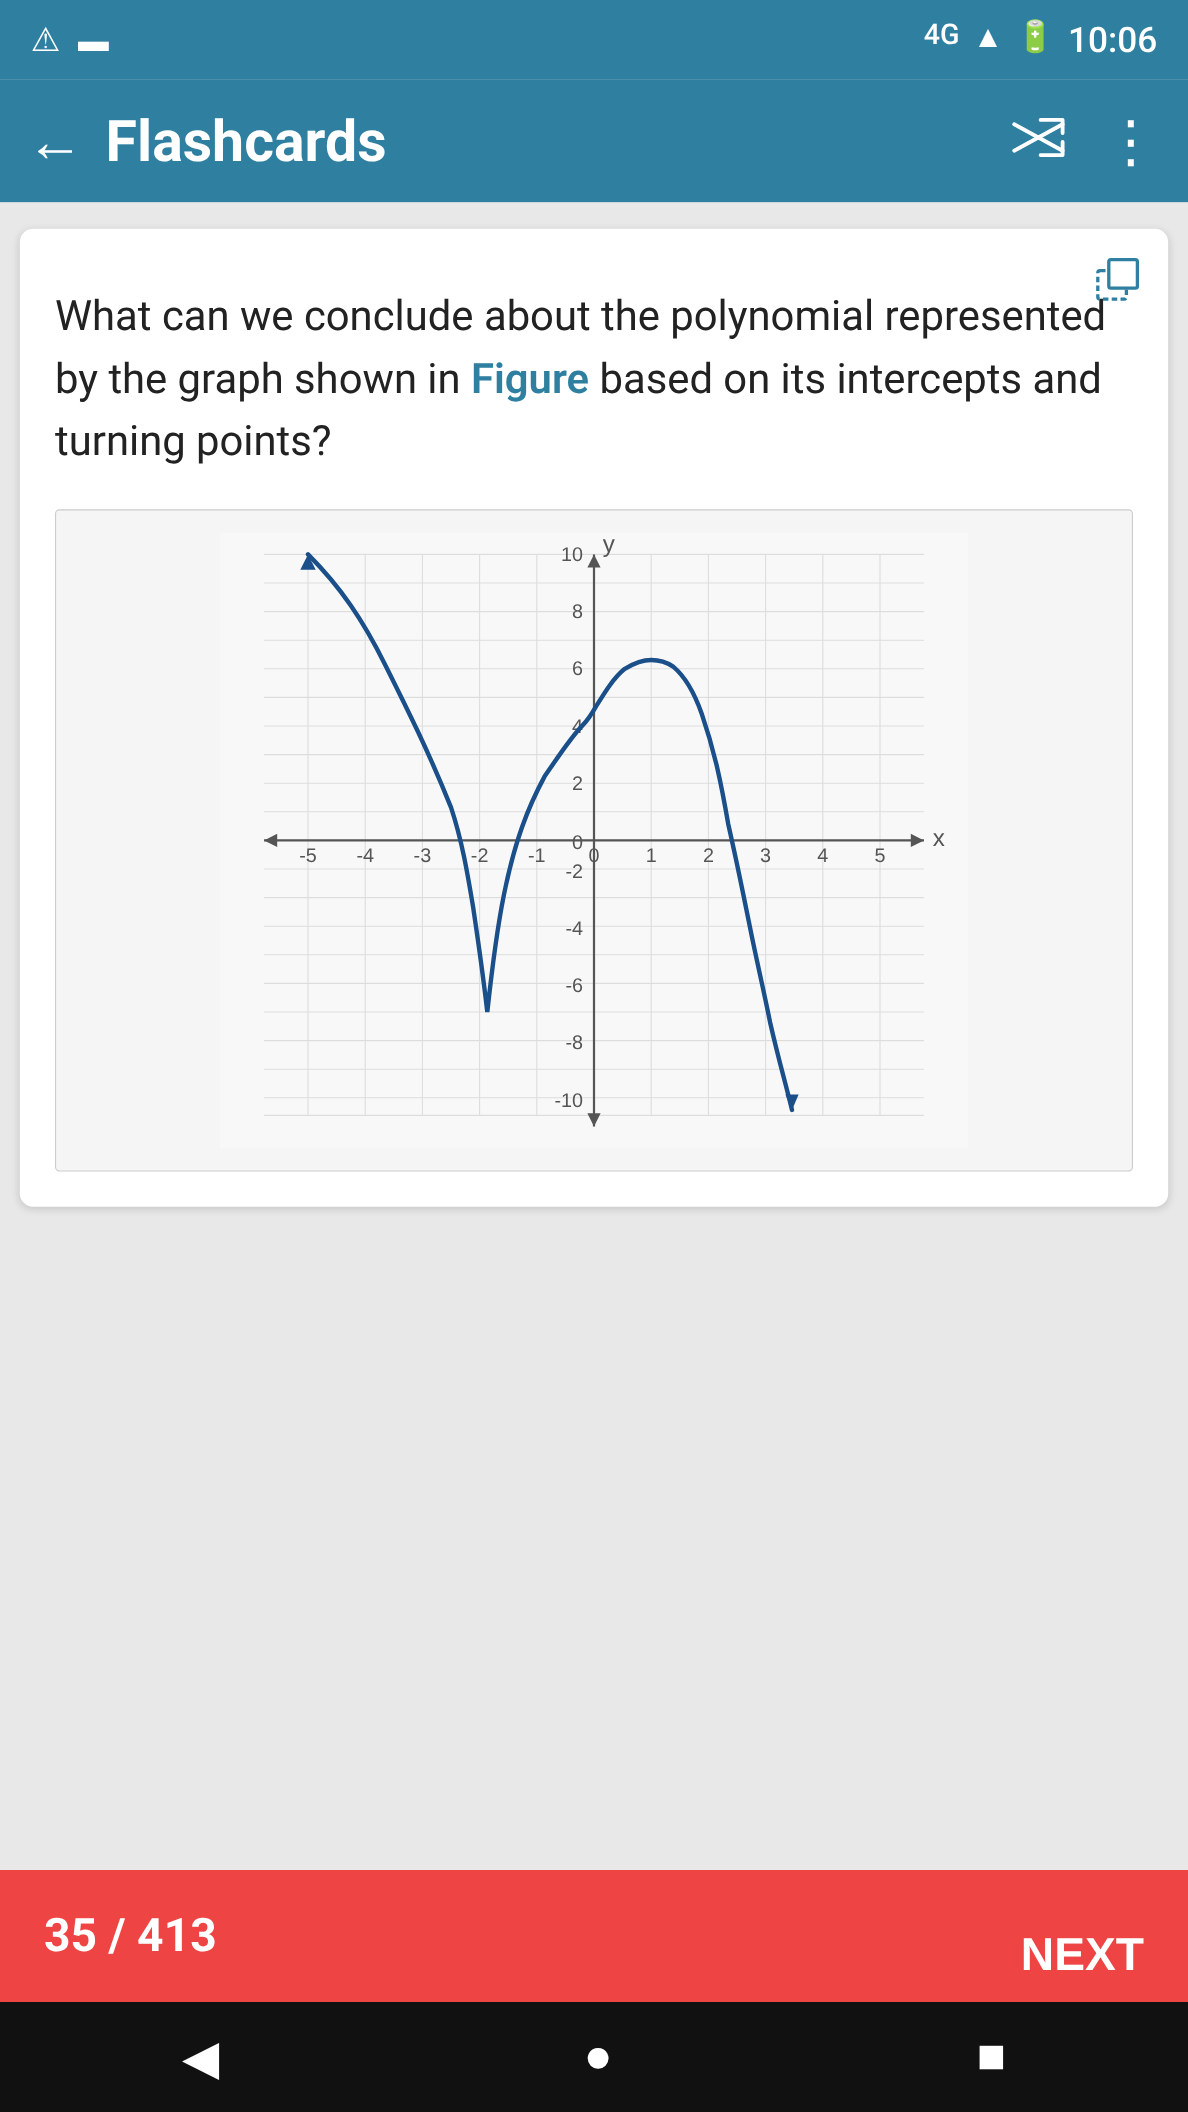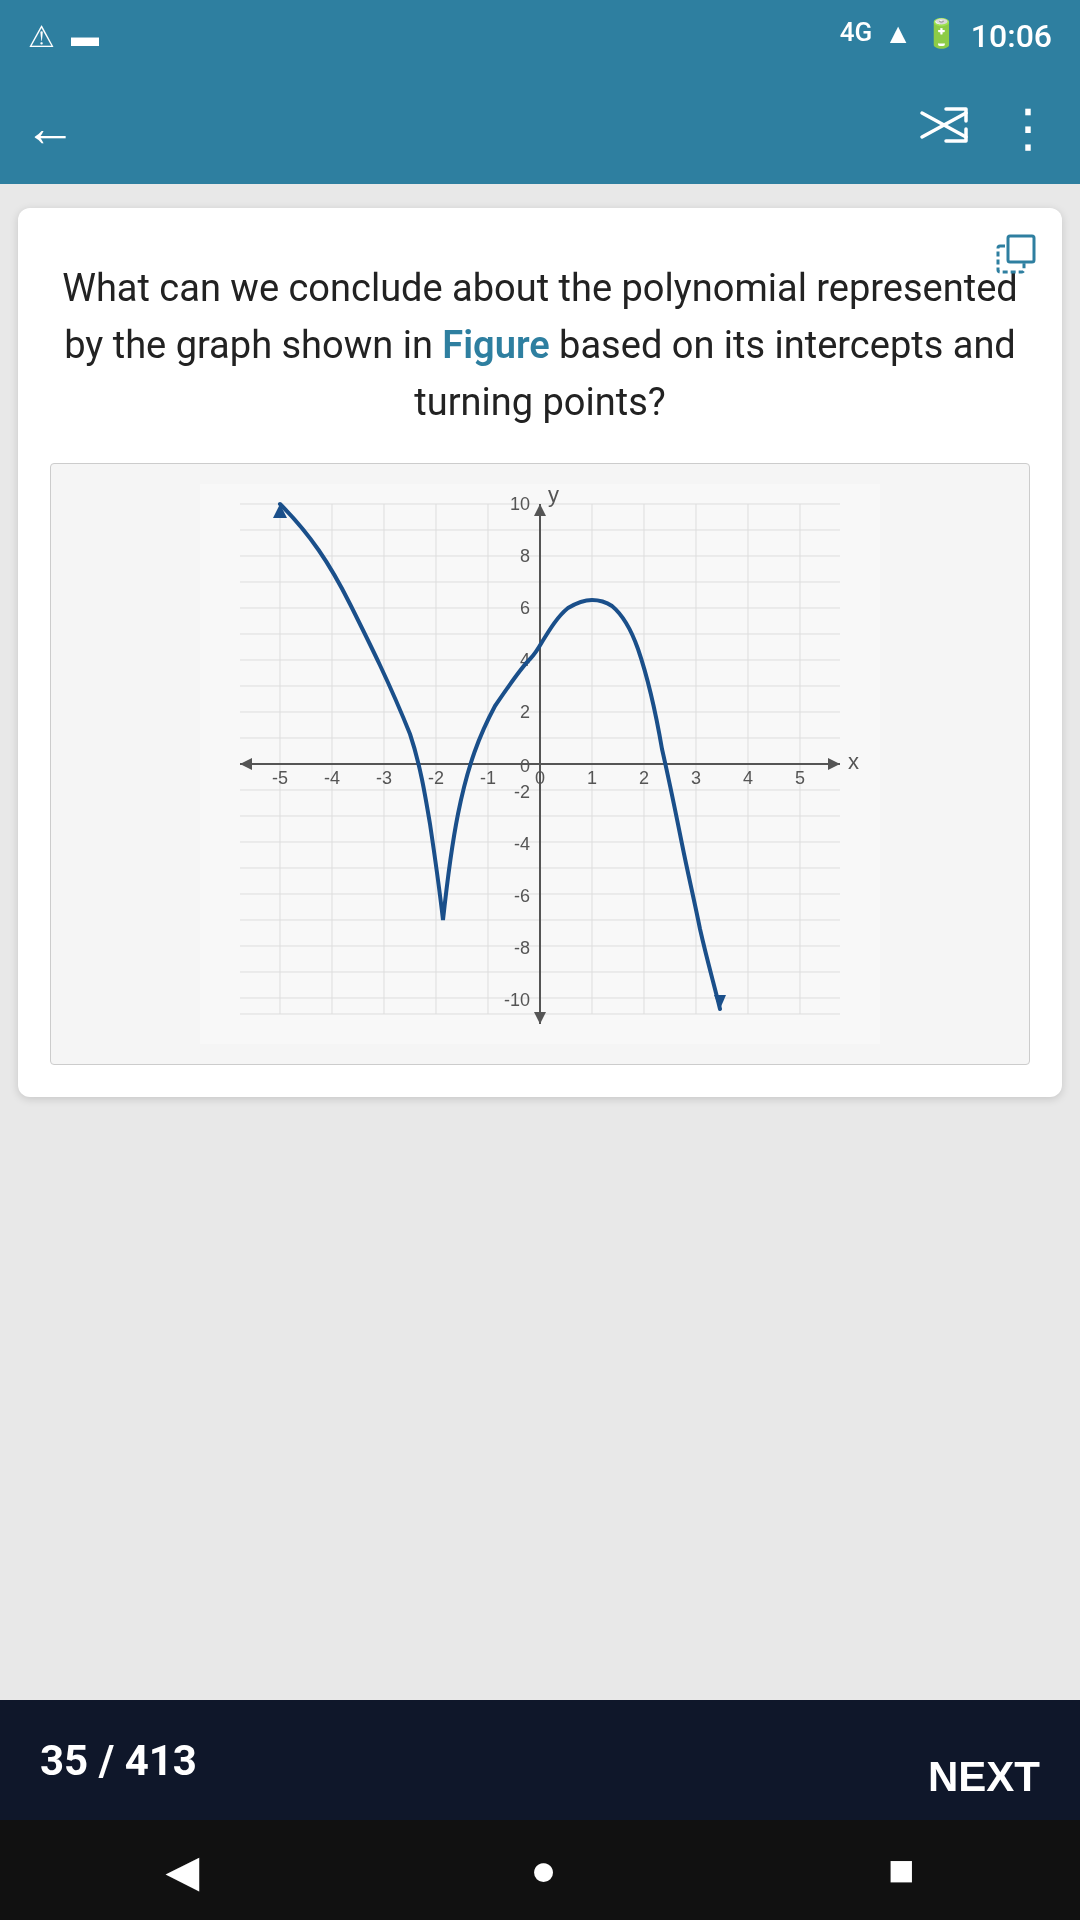--- a/index.html
+++ b/index.html
@@ -88,21 +88,20 @@
     }
 
     
     .flashcard {
       background: white;
       border-radius: 12px;
       padding: 32px;
       box-shadow: 0 2px 8px rgba(0,0,0,0.15);
       position: relative;
       width: 100%;
-      text-align: center;
     }
     .flashcard-icon {
       position: absolute;
       top: 24px;
       right: 24px;
       color: #2e7fa0;
       font-size: 44px;
       cursor: pointer;
     }
     .flashcard-question {
@@ -129,21 +128,21 @@
       align-items: center;
     }
 
     
     .bottom-bar {
       position: absolute;
       bottom: 100px;
       left: 0;
       width: 100%;
       height: 120px;
-      background: #0f172a;
+      background: #ef4444;
       display: flex;
       align-items: center;
       justify-content: space-between;
       padding: 0 40px;
     }
     .card-counter {
       color: white;
       font-size: 42px;
       font-weight: bold;
     }
@@ -193,20 +192,21 @@
     <span style="font-size:26px;">4G</span>
     <span style="font-size:28px;">▲</span>
     <span style="font-size:28px;">🔋</span>
     <span style="font-size:32px;font-weight:500;">10:06</span>
   </div>
 </div>
 
 <div class="app-bar">
   <div class="app-bar-left">
     <span class="back-arrow">←</span>
+    <span class="app-bar-title">Flashcards</span>
   </div>
   <div class="app-bar-actions">
     <span class="shuffle-icon">
       
       <svg width="52" height="40" viewBox="0 0 52 40" fill="none" xmlns="http://www.w3.org/2000/svg">
         <polyline points="28,4 48,4 48,16" stroke="white" stroke-width="3.5" fill="none" stroke-linecap="round" stroke-linejoin="round"></polyline>
         <polyline points="28,36 48,36 48,24" stroke="white" stroke-width="3.5" fill="none" stroke-linecap="round" stroke-linejoin="round"></polyline>
         <line x1="4" y1="8" x2="48" y2="32" stroke="white" stroke-width="3.5" stroke-linecap="round"></line>
         <line x1="4" y1="32" x2="48" y2="8" stroke="white" stroke-width="3.5" stroke-linecap="round"></line>
       </svg>

